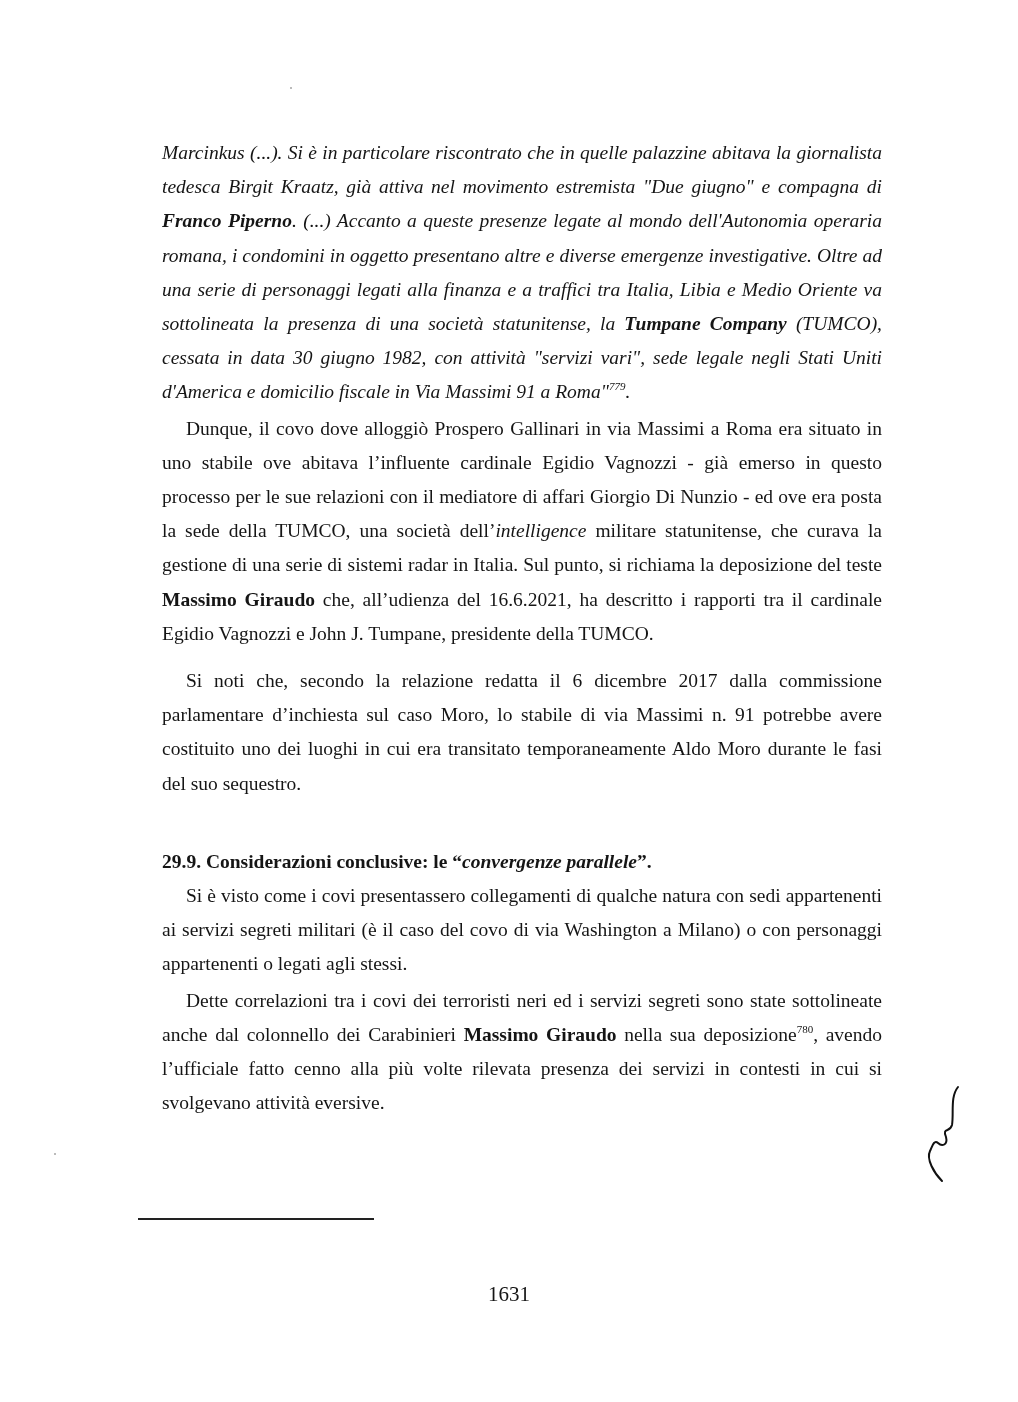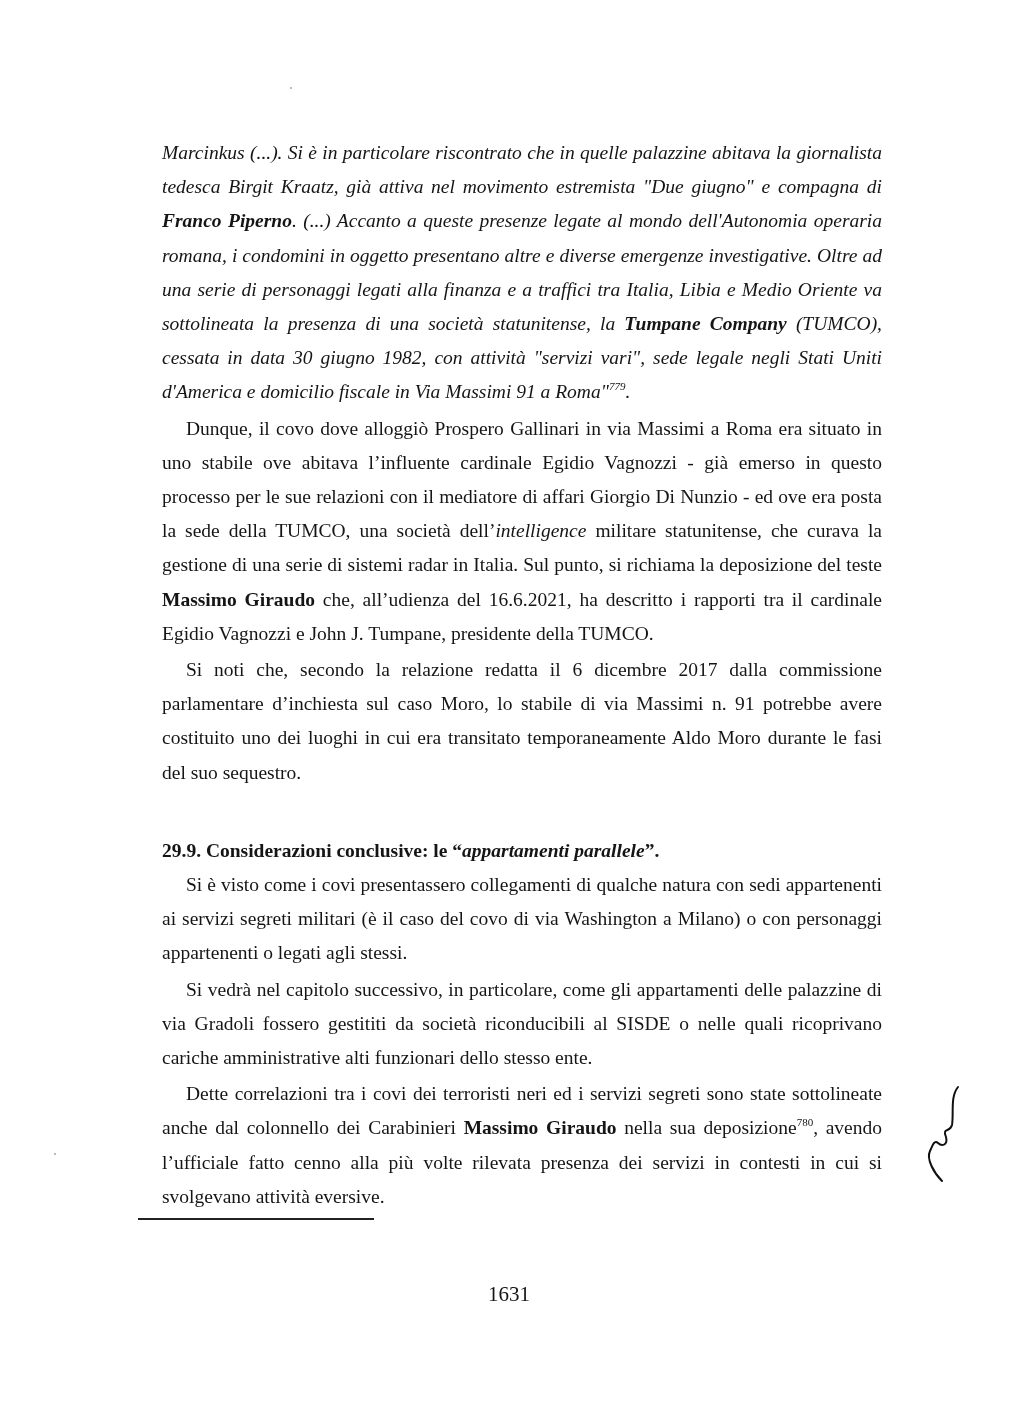--- a/index.html
+++ b/index.html
@@ -29,27 +29,26 @@
 
   <div class="dot" style="left:290px; top:87px;"></div>
   <div class="dot" style="left:54px; top:1153px;"></div>
 
   <div class="body-text" style="top:136px;font-family:Liberation Serif, serif;">
 
     <p class="p quote"><span>Marcinkus (...). Si è in particolare riscontrato che in quelle palazzine abitava la giornalista tedesca Birgit Kraatz, già attiva nel movimento estremista "Due giugno" e compagna di </span><b>Franco Piperno</b><span>. (...) Accanto a queste presenze legate al mondo dell'Autonomia operaria romana, i condomini in oggetto presentano altre e diverse emergenze investigative. Oltre ad una serie di personaggi legati alla finanza e a traffici tra Italia, Libia e Medio Oriente va sottolineata la presenza di una società statunitense, la </span><b>Tumpane Company</b><span> (TUMCO), cessata in data 30 giugno 1982, con attività "servizi vari", sede legale negli Stati Uniti d'America e domicilio fiscale in Via Massimi 91 a Roma"</span><sup>779</sup><span>.</span></p>
 
     <p class="p indent" style="margin-top:2px;"><span>Dunque, il covo dove alloggiò Prospero Gallinari in via Massimi a Roma era situato in uno stabile ove abitava l’influente cardinale Egidio Vagnozzi - già emerso in questo processo per le sue relazioni con il mediatore di affari Giorgio Di Nunzio - ed ove era posta la sede della TUMCO, una società dell’</span><i>intelligence</i><span> militare statunitense, che curava la gestione di una serie di sistemi radar in Italia. Sul punto, si richiama la deposizione del teste </span><b>Massimo Giraudo</b><span> che, all’udienza del 16.6.2021, ha descritto i rapporti tra il cardinale Egidio Vagnozzi e John J. Tumpane, presidente della TUMCO.</span></p>
 
-    <p class="p indent" style="margin-top:2px;">Si noti che, secondo la relazione redatta il 6 dicembre 2017 dalla commissione parlamentare d’inchiesta sul caso Moro, lo stabile di via Massimi n. 91 potrebbe avere costituito uno dei luoghi in cui era transitato temporaneamente Aldo Moro durante le fasi del suo sequestro.</p>
+    <p class="p indent" style="margin-top:13px;">Si noti che, secondo la relazione redatta il 6 dicembre 2017 dalla commissione parlamentare d’inchiesta sul caso Moro, lo stabile di via Massimi n. 91 potrebbe avere costituito uno dei luoghi in cui era transitato temporaneamente Aldo Moro durante le fasi del suo sequestro.</p>
 
-    <p class="heading indent" style="margin-top:44px;"><span>29.9. Considerazioni conclusive: le “</span><i>appartamenti parallele</i><span>”.</span></p>
+    <p class="heading indent" style="margin-top:44px;"><span>29.9. Considerazioni conclusive: le “</span><i>convergenze parallele</i><span>”.</span></p>
 
     <p class="p indent">Si è visto come i covi presentassero collegamenti di qualche natura con sedi appartenenti ai servizi segreti militari (è il caso del covo di via Washington a Milano) o con personaggi appartenenti o legati agli stessi.</p>
 
-    <p class="p indent" style="margin-top:2px;">Si vedrà nel capitolo successivo, in particolare, come gli appartamenti delle palazzine di via Gradoli fossero gestititi da società riconducibili al SISDE o nelle quali ricoprivano cariche amministrative alti funzionari dello stesso ente.</p>
 
     <p class="p indent" style="margin-top:2px;"><span>Dette correlazioni tra i covi dei terroristi neri ed i servizi segreti sono state sottolineate anche dal colonnello dei Carabinieri </span><b>Massimo Giraudo</b><span> nella sua deposizione</span><sup>780</sup><span>, avendo l’ufficiale fatto cenno alla più volte rilevata presenza dei servizi in contesti in cui si svolgevano attività eversive.</span></p>
   </div>
 
   <svg class="signature" viewBox="0 0 50 100">
     <path d="M38 2 C30 12, 34 28, 32 40 C30 48, 22 42, 26 52 C28 60, 22 62, 18 58 C14 54, 12 62, 10 66 C6 74, 14 88, 22 96" fill="none" stroke="#111" stroke-width="2" stroke-linecap="round"></path>
   </svg>
 
   <div class="footnote-rule"></div>
 

